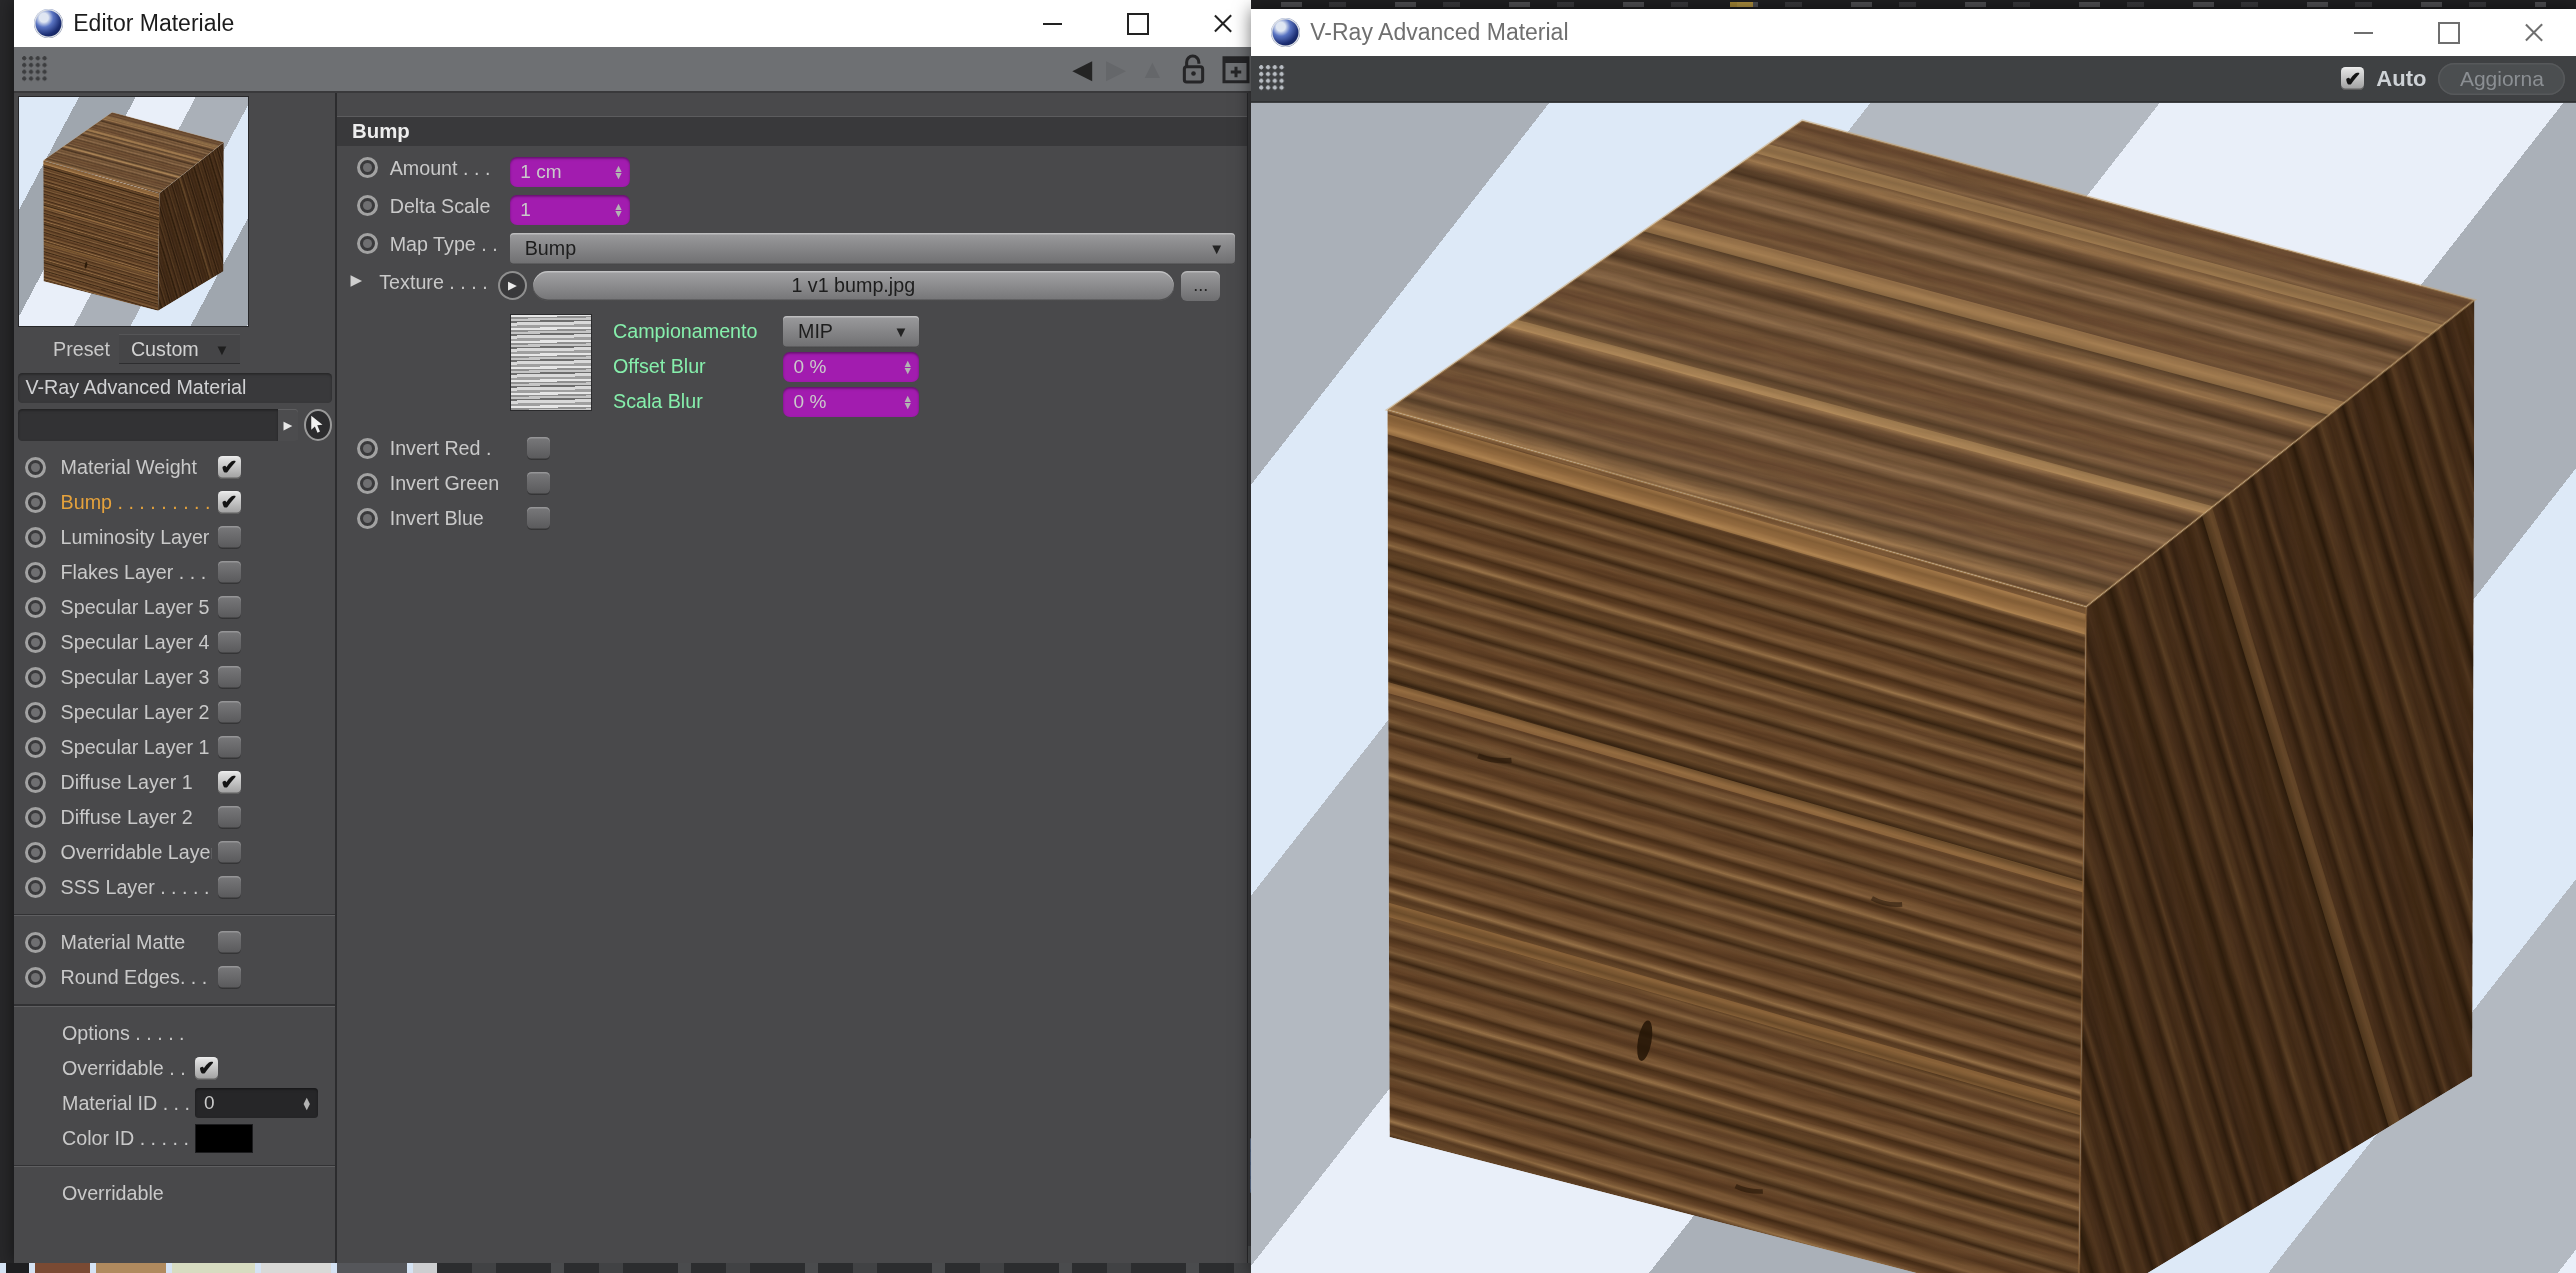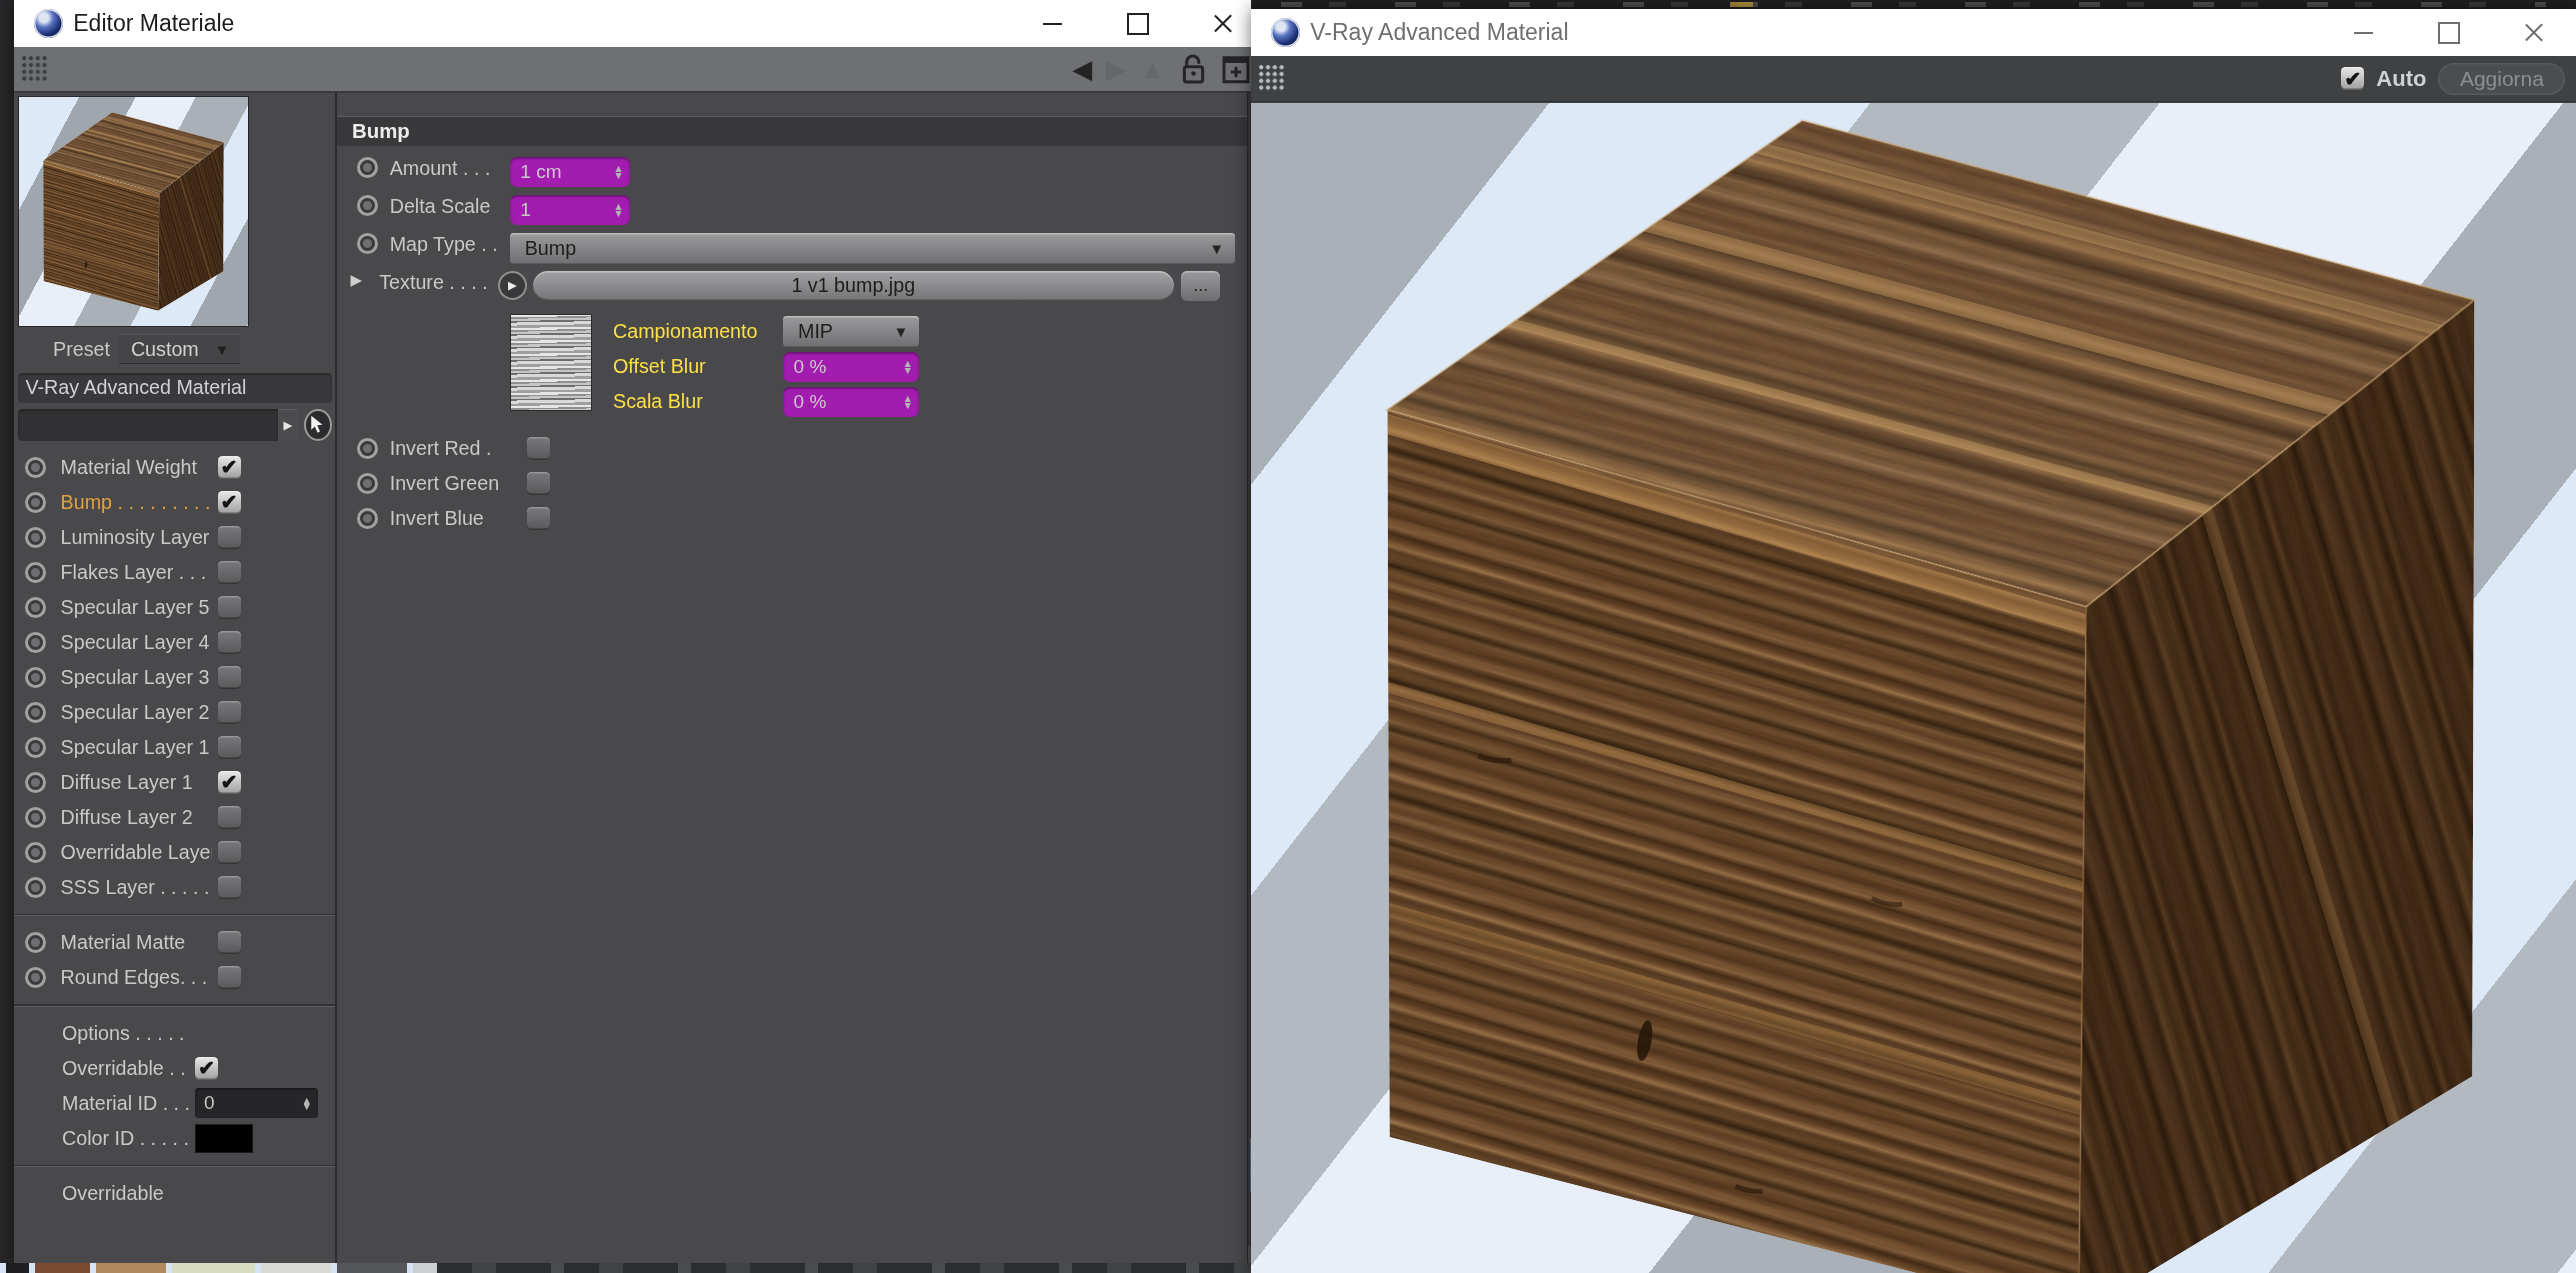--- a/index.html
+++ b/index.html
@@ -105,21 +105,21 @@
   .tex-pill{width:641px;height:30px;margin-left:6px;border-radius:15px;display:flex;align-items:center;justify-content:center;
     background:linear-gradient(#a2a2a4,#747476);box-shadow:inset 0 1.5px rgba(255,255,255,.35), inset 0 -1.5px rgba(0,0,0,.35);
     font-size:19.7px;color:#1d1d1d;}
   .more-btn{width:39px;height:30px;margin-left:7.6px;border-radius:6px;display:flex;align-items:center;justify-content:center;
     background:linear-gradient(#9b9b9d,#6e6e70);font-size:18px;color:#222;box-shadow:inset 0 1.5px rgba(255,255,255,.3);}
   .tex-detail{display:flex;margin-left:173px;margin-top:1.5px;}
   .tex-thumb{width:80px;height:95px;border:0.8px solid #2a2a2c;
     background:repeating-linear-gradient(179deg,#e6e6e6 0 2.3px,#8f8f8f 2.3px 3.8px,#c6c6c6 3.8px 6px,#6d6d6d 6px 7.6px,#d9d9d9 7.6px 10.6px,#9f9f9f 10.6px 13px);}
   .tex-props{margin-left:21px;}
   .tp-row{height:35px;display:flex;align-items:center;}
-  .tp-label{width:170px;font-size:19.7px;color:#fde047;white-space:nowrap;}
+  .tp-label{width:170px;font-size:19.7px;color:#86efac;white-space:nowrap;}
   .dd-180{width:136px;margin-left:0;}
   .field.w180{width:136px;margin-left:0;}
   .riso{margin-left:173px;margin-top:7.6px;font-size:19px;color:#d0d0d0;}
   .invert-list{margin-top:12px;}
   .inv-row{height:35px;display:flex;align-items:center;}
   .inv-row .radio{margin-left:19.7px;}
   .inv-label{margin-left:12px;width:118px;font-size:19.7px;color:#c9c9c9;white-space:nowrap;flex:0 0 auto;}
   .inv-row .c4d-check{margin-left:19.7px;}
 
   

